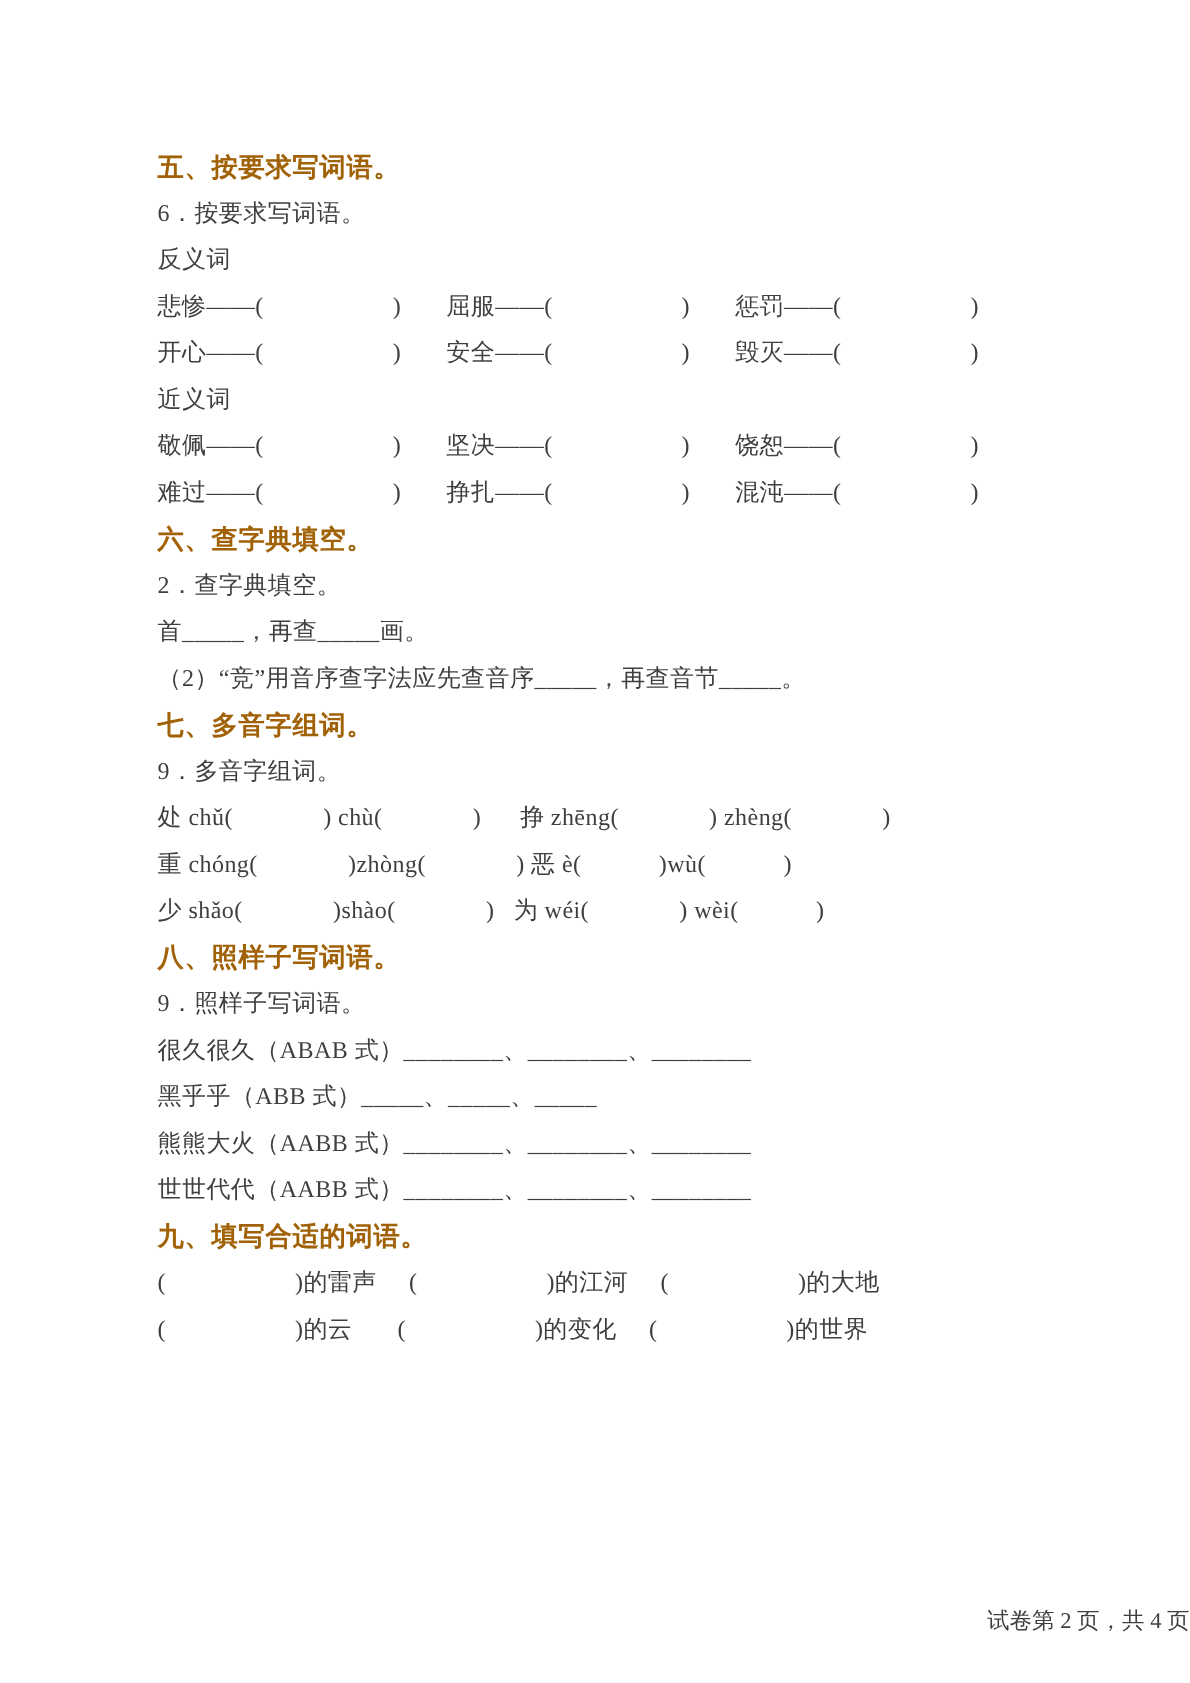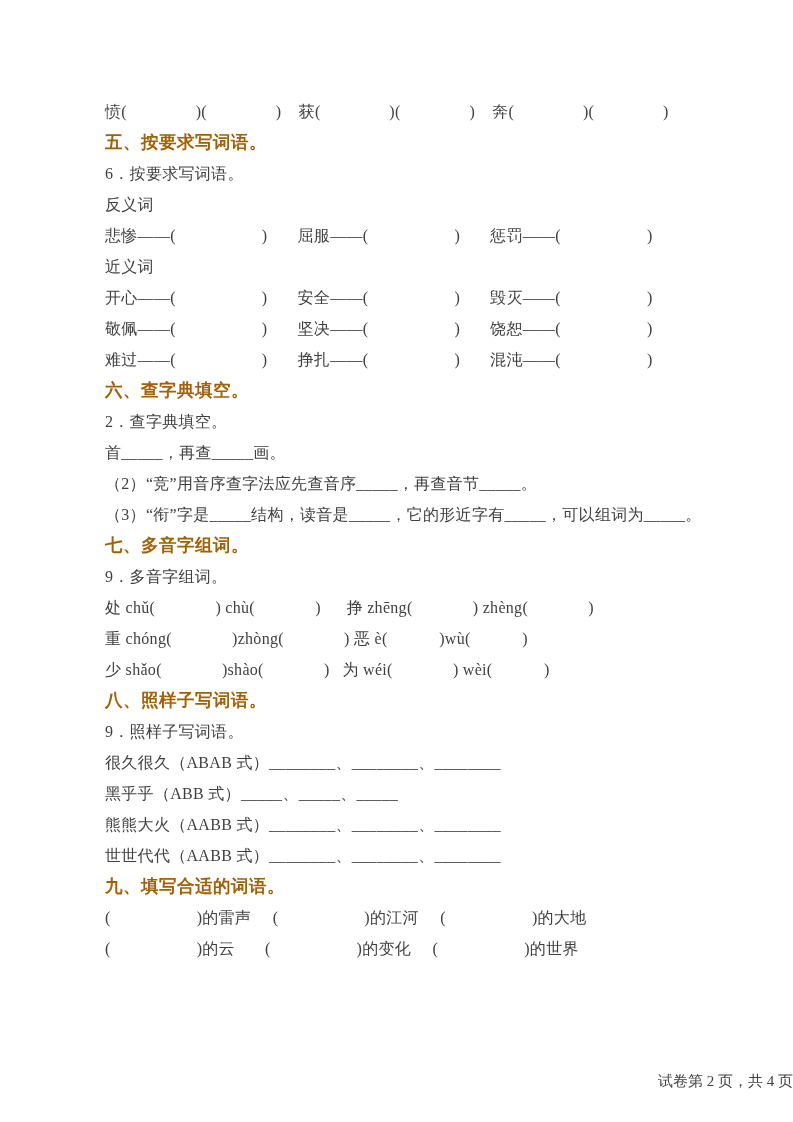--- a/index.html
+++ b/index.html
@@ -44,34 +44,32 @@
     font-size: 15px;
     line-height: 22px;
     color: #3f3f3f;
   }
 </style>
 </head>
 <body>
 
 <div class="page">
   <div class="content">
-    <div class="line">愤(                )(                )    获(                )(                )    奔(                )(                )</div>
     <div class="line heading">五、按要求写词语。</div>
     <div class="line">6．按要求写词语。</div>
     <div class="line">反义词</div>
     <div class="line">悲惨——(                    )       屈服——(                    )       惩罚——(                    )</div>
+    <div class="line">开心——(                    )       安全——(                    )       毁灭——(                    )</div>
     <div class="line">近义词</div>
-    <div class="line">开心——(                    )       安全——(                    )       毁灭——(                    )</div>
     <div class="line">敬佩——(                    )       坚决——(                    )       饶恕——(                    )</div>
     <div class="line">难过——(                    )       挣扎——(                    )       混沌——(                    )</div>
     <div class="line heading">六、查字典填空。</div>
     <div class="line">2．查字典填空。</div>
     <div class="line">首_____，再查_____画。</div>
     <div class="line">（2）“竞”用音序查字法应先查音序_____，再查音节_____。</div>
-    <div class="line">（3）“衔”字是_____结构，读音是_____，它的形近字有_____，可以组词为_____。</div>
     <div class="line heading">七、多音字组词。</div>
     <div class="line">9．多音字组词。</div>
     <div class="line">处 chǔ(              ) chù(              )      挣 zhēng(              ) zhèng(              )</div>
     <div class="line">重 chóng(              )zhòng(              ) 恶 è(            )wù(            )</div>
     <div class="line">少 shǎo(              )shào(              )   为 wéi(              ) wèi(            )</div>
     <div class="line heading">八、照样子写词语。</div>
     <div class="line">9．照样子写词语。</div>
     <div class="line">很久很久（ABAB 式）________、________、________</div>
     <div class="line">黑乎乎（ABB 式）_____、_____、_____</div>
     <div class="line">熊熊大火（AABB 式）________、________、________</div>

